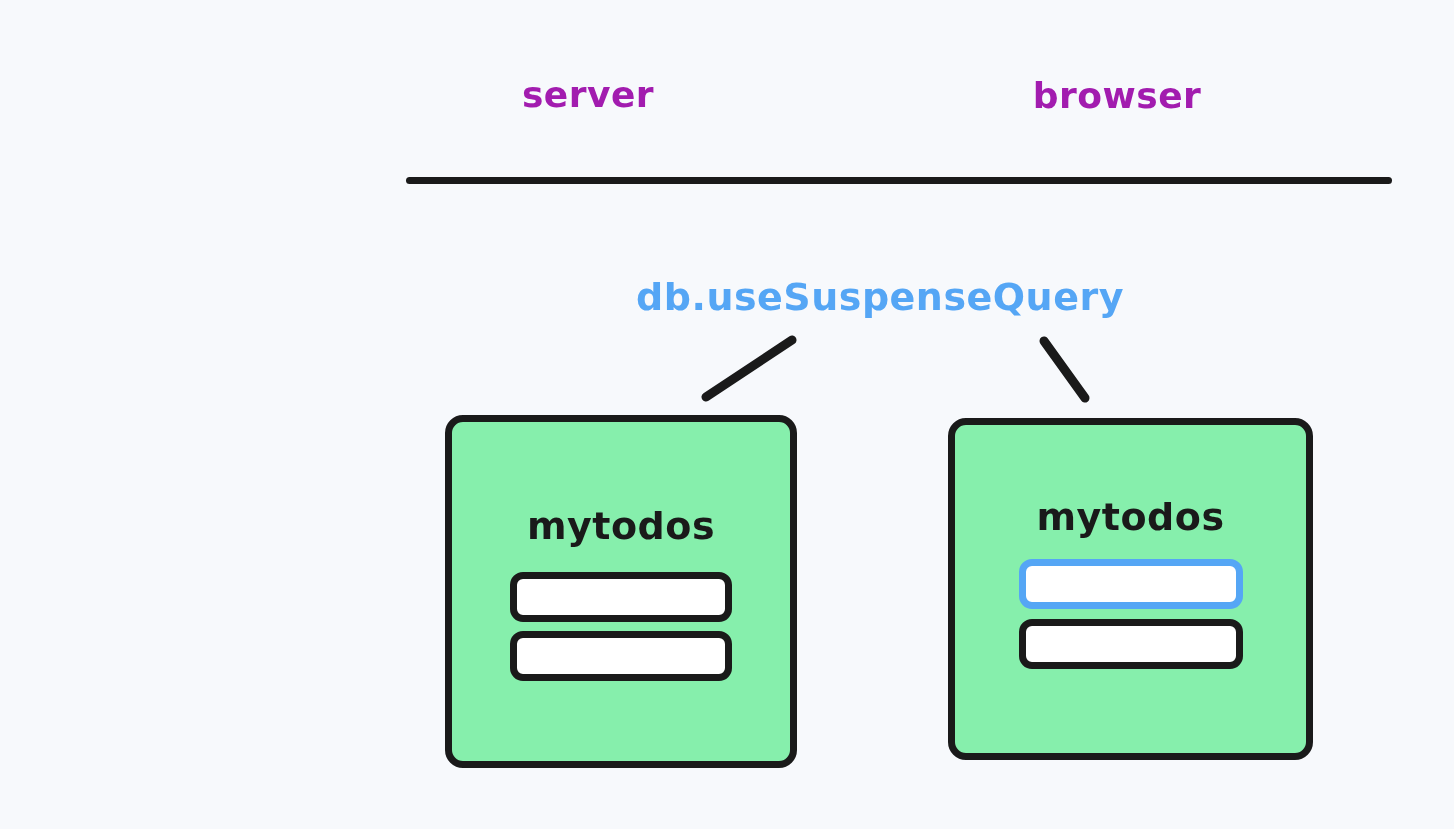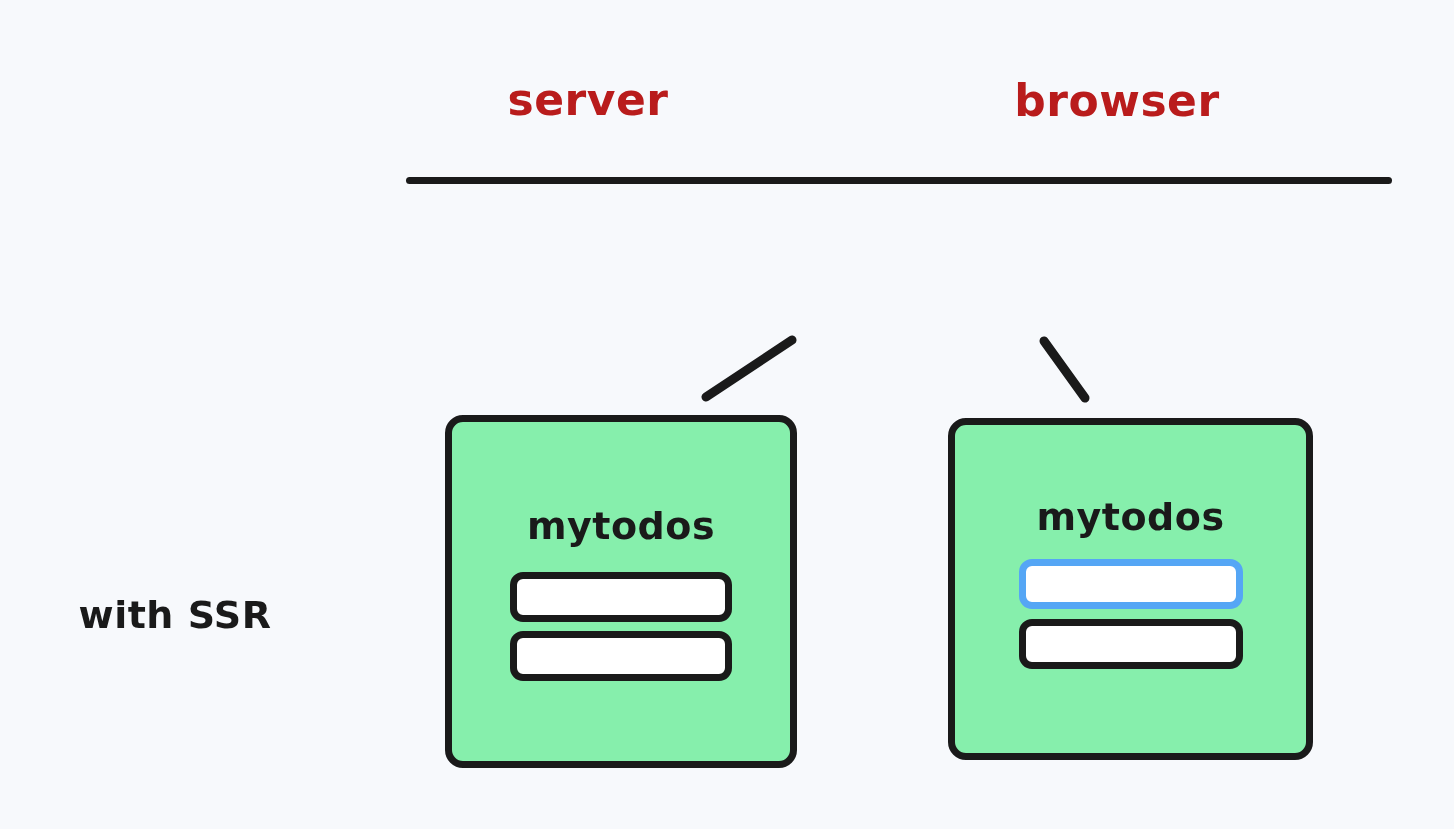--- a/index.html
+++ b/index.html
@@ -20,22 +20,22 @@
     height: 829px;
   }
   .hand {
     font-family: "DejaVu Sans", sans-serif;
     font-weight: 700;
     letter-spacing: 0.5px;
   }
   
   .col-header {
     position: absolute;
-    font-size: 44px;
-    color: #b91c1c;
+    font-size: 36px;
+    color: #a21caf;
     text-align: center;
     white-space: nowrap;
     transform: translateX(-50%);
   }
   #header-server { left: 588px; top: 74px; }
   #header-browser { left: 1117px; top: 75px; }
 
   
   #divider {
     position: absolute;
@@ -127,20 +127,21 @@
 <body>
 
 <div id="diagram-root">
 
   <div class="hand col-header" id="header-server">server</div>
 
   <div class="hand col-header" id="header-browser">browser</div>
 
   <div id="divider"></div>
 
+  <div class="hand" id="hook-label">db.useSuspenseQuery</div>
 
   <svg id="connectors" viewBox="0 0 1454 829" xmlns="http://www.w3.org/2000/svg">
     <line x1="792" y1="340" x2="706" y2="397" stroke="#1A1A1A" stroke-width="9" stroke-linecap="round"></line>
     <line x1="1044" y1="341" x2="1085" y2="398" stroke="#1A1A1A" stroke-width="9" stroke-linecap="round"></line>
   </svg>
 
   <div class="device-box" id="box-server">
     <div class="hand box-title">mytodos</div>
     <div class="todo-rows">
       <div class="todo-row"></div>
@@ -149,15 +150,14 @@
   </div>
 
   <div class="device-box" id="box-browser">
     <div class="hand box-title">mytodos</div>
     <div class="todo-rows">
       <div class="todo-row accent"></div>
       <div class="todo-row"></div>
     </div>
   </div>
 
-  <div class="hand" id="side-caption">with SSR</div>
 
 </div>
 
 </body></html>

